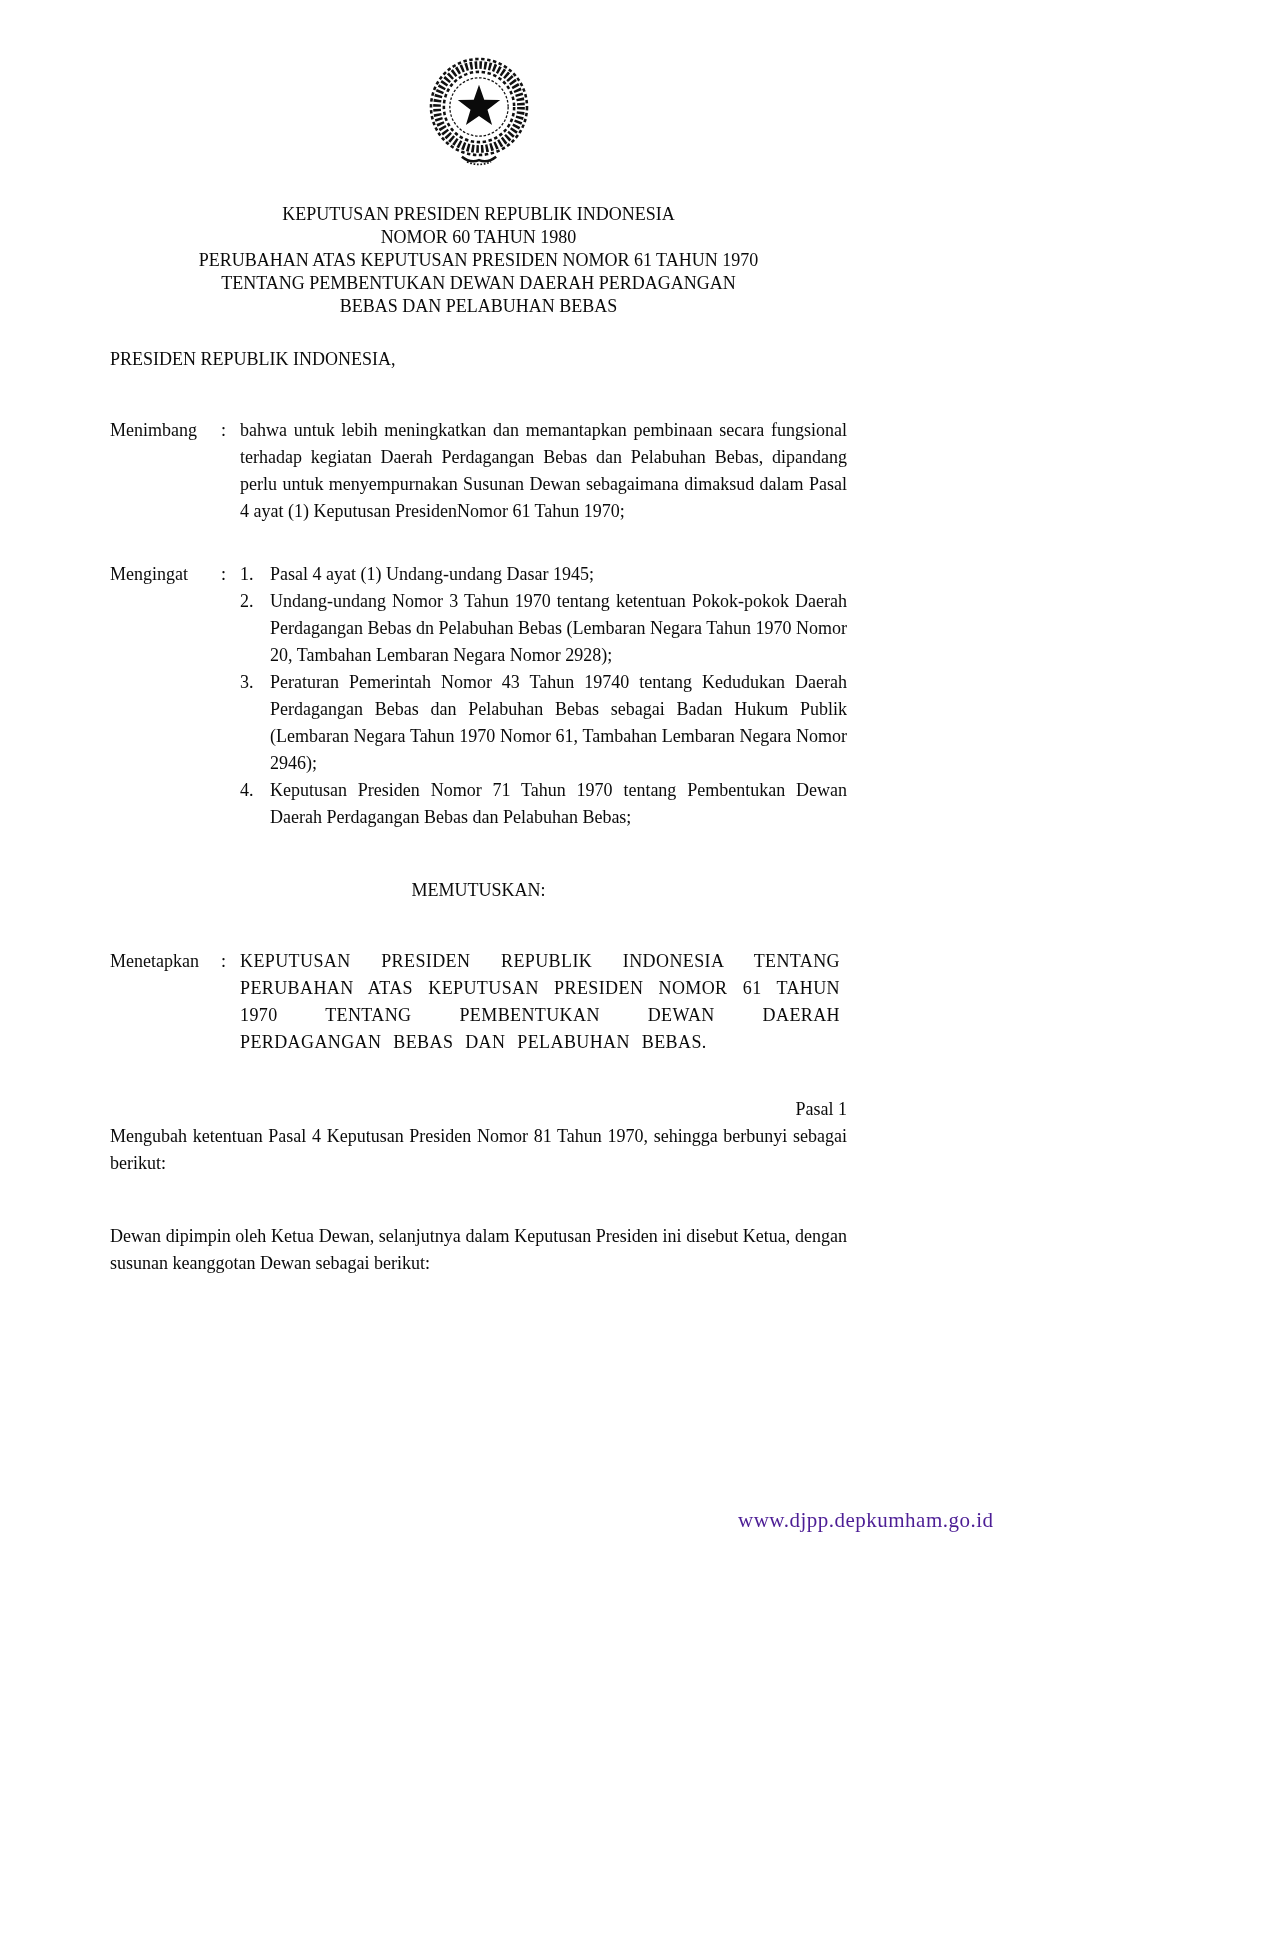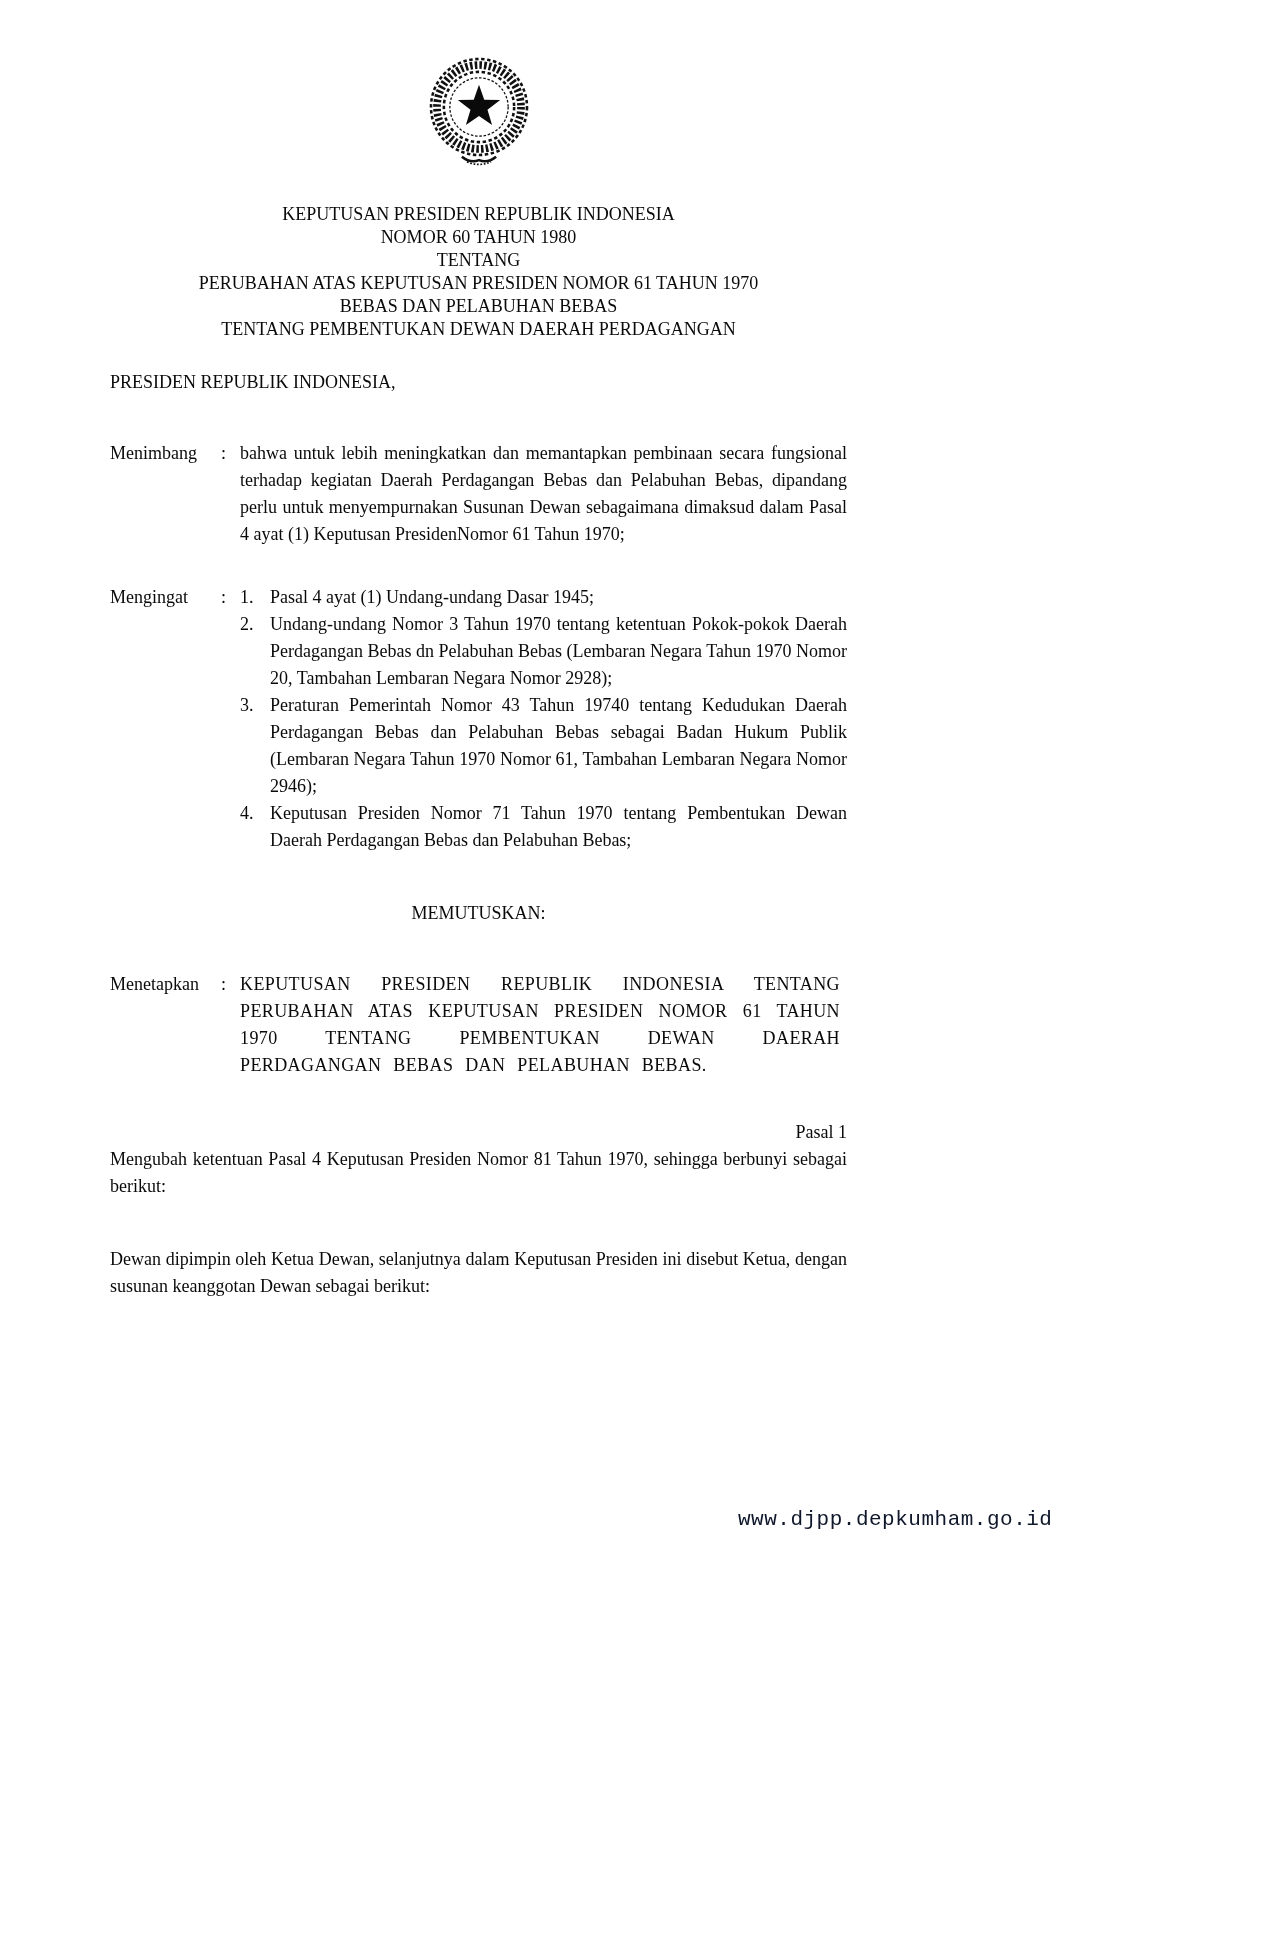--- a/index.html
+++ b/index.html
@@ -63,23 +63,23 @@
   }
 
   .pasal-heading { text-align: right; margin-top: 40px; line-height: 27px; }
   .para { text-align: justify; line-height: 27px; margin: 0; }
   .para-2 { margin-top: 46px; }
 
   .watermark {
     position: absolute;
     left: 738px;
     top: 1508px;
-    font-family: Liberation Mono, monospace;
+    font-family: Liberation Serif, serif;
     font-size: 21px;
-    color: #0f172a;
+    color: #4c1d95;
     letter-spacing: 0.5px;
   }
 </style>
 </head>
 <body>
 
 <div class="page">
 
   <div class="emblem-wrap">
     <svg width="120" height="130" viewBox="-70 -72 140 144">
@@ -95,24 +95,23 @@
       <path d="M -20 58 Q -10 66 0 62 Q 10 66 20 58" fill="none" stroke="#111" stroke-width="3"></path>
       <path d="M -14 64 Q 0 70 14 64" fill="none" stroke="#111" stroke-width="2" stroke-dasharray="2 2"></path>
     </svg>
   </div>
 
   <div class="content">
 
     <div class="title-block">
       <div class="title-line">KEPUTUSAN PRESIDEN REPUBLIK INDONESIA</div>
       <div class="title-line">NOMOR 60 TAHUN 1980</div>
-      <div class="title-line">TENTANG</div>
       <div class="title-line">PERUBAHAN ATAS KEPUTUSAN PRESIDEN NOMOR 61 TAHUN 1970</div>
+      <div class="title-line">TENTANG PEMBENTUKAN DEWAN DAERAH PERDAGANGAN</div>
       <div class="title-line">BEBAS DAN PELABUHAN BEBAS</div>
-      <div class="title-line">TENTANG PEMBENTUKAN DEWAN DAERAH PERDAGANGAN</div>
     </div>
 
     <div class="issuer">PRESIDEN REPUBLIK INDONESIA,</div>
 
     <div class="clause m-menimbang">
       <div class="clause-label">
         <span>Menimbang</span>
         <span>:</span>
       </div>
       <div class="clause-body">bahwa untuk lebih meningkatkan dan memantapkan pembinaan secara fungsional terhadap kegiatan Daerah Perdagangan Bebas dan Pelabuhan Bebas, dipandang perlu untuk menyempurnakan Susunan Dewan sebagaimana dimaksud dalam Pasal 4 ayat (1) Keputusan PresidenNomor 61 Tahun 1970;</div>

